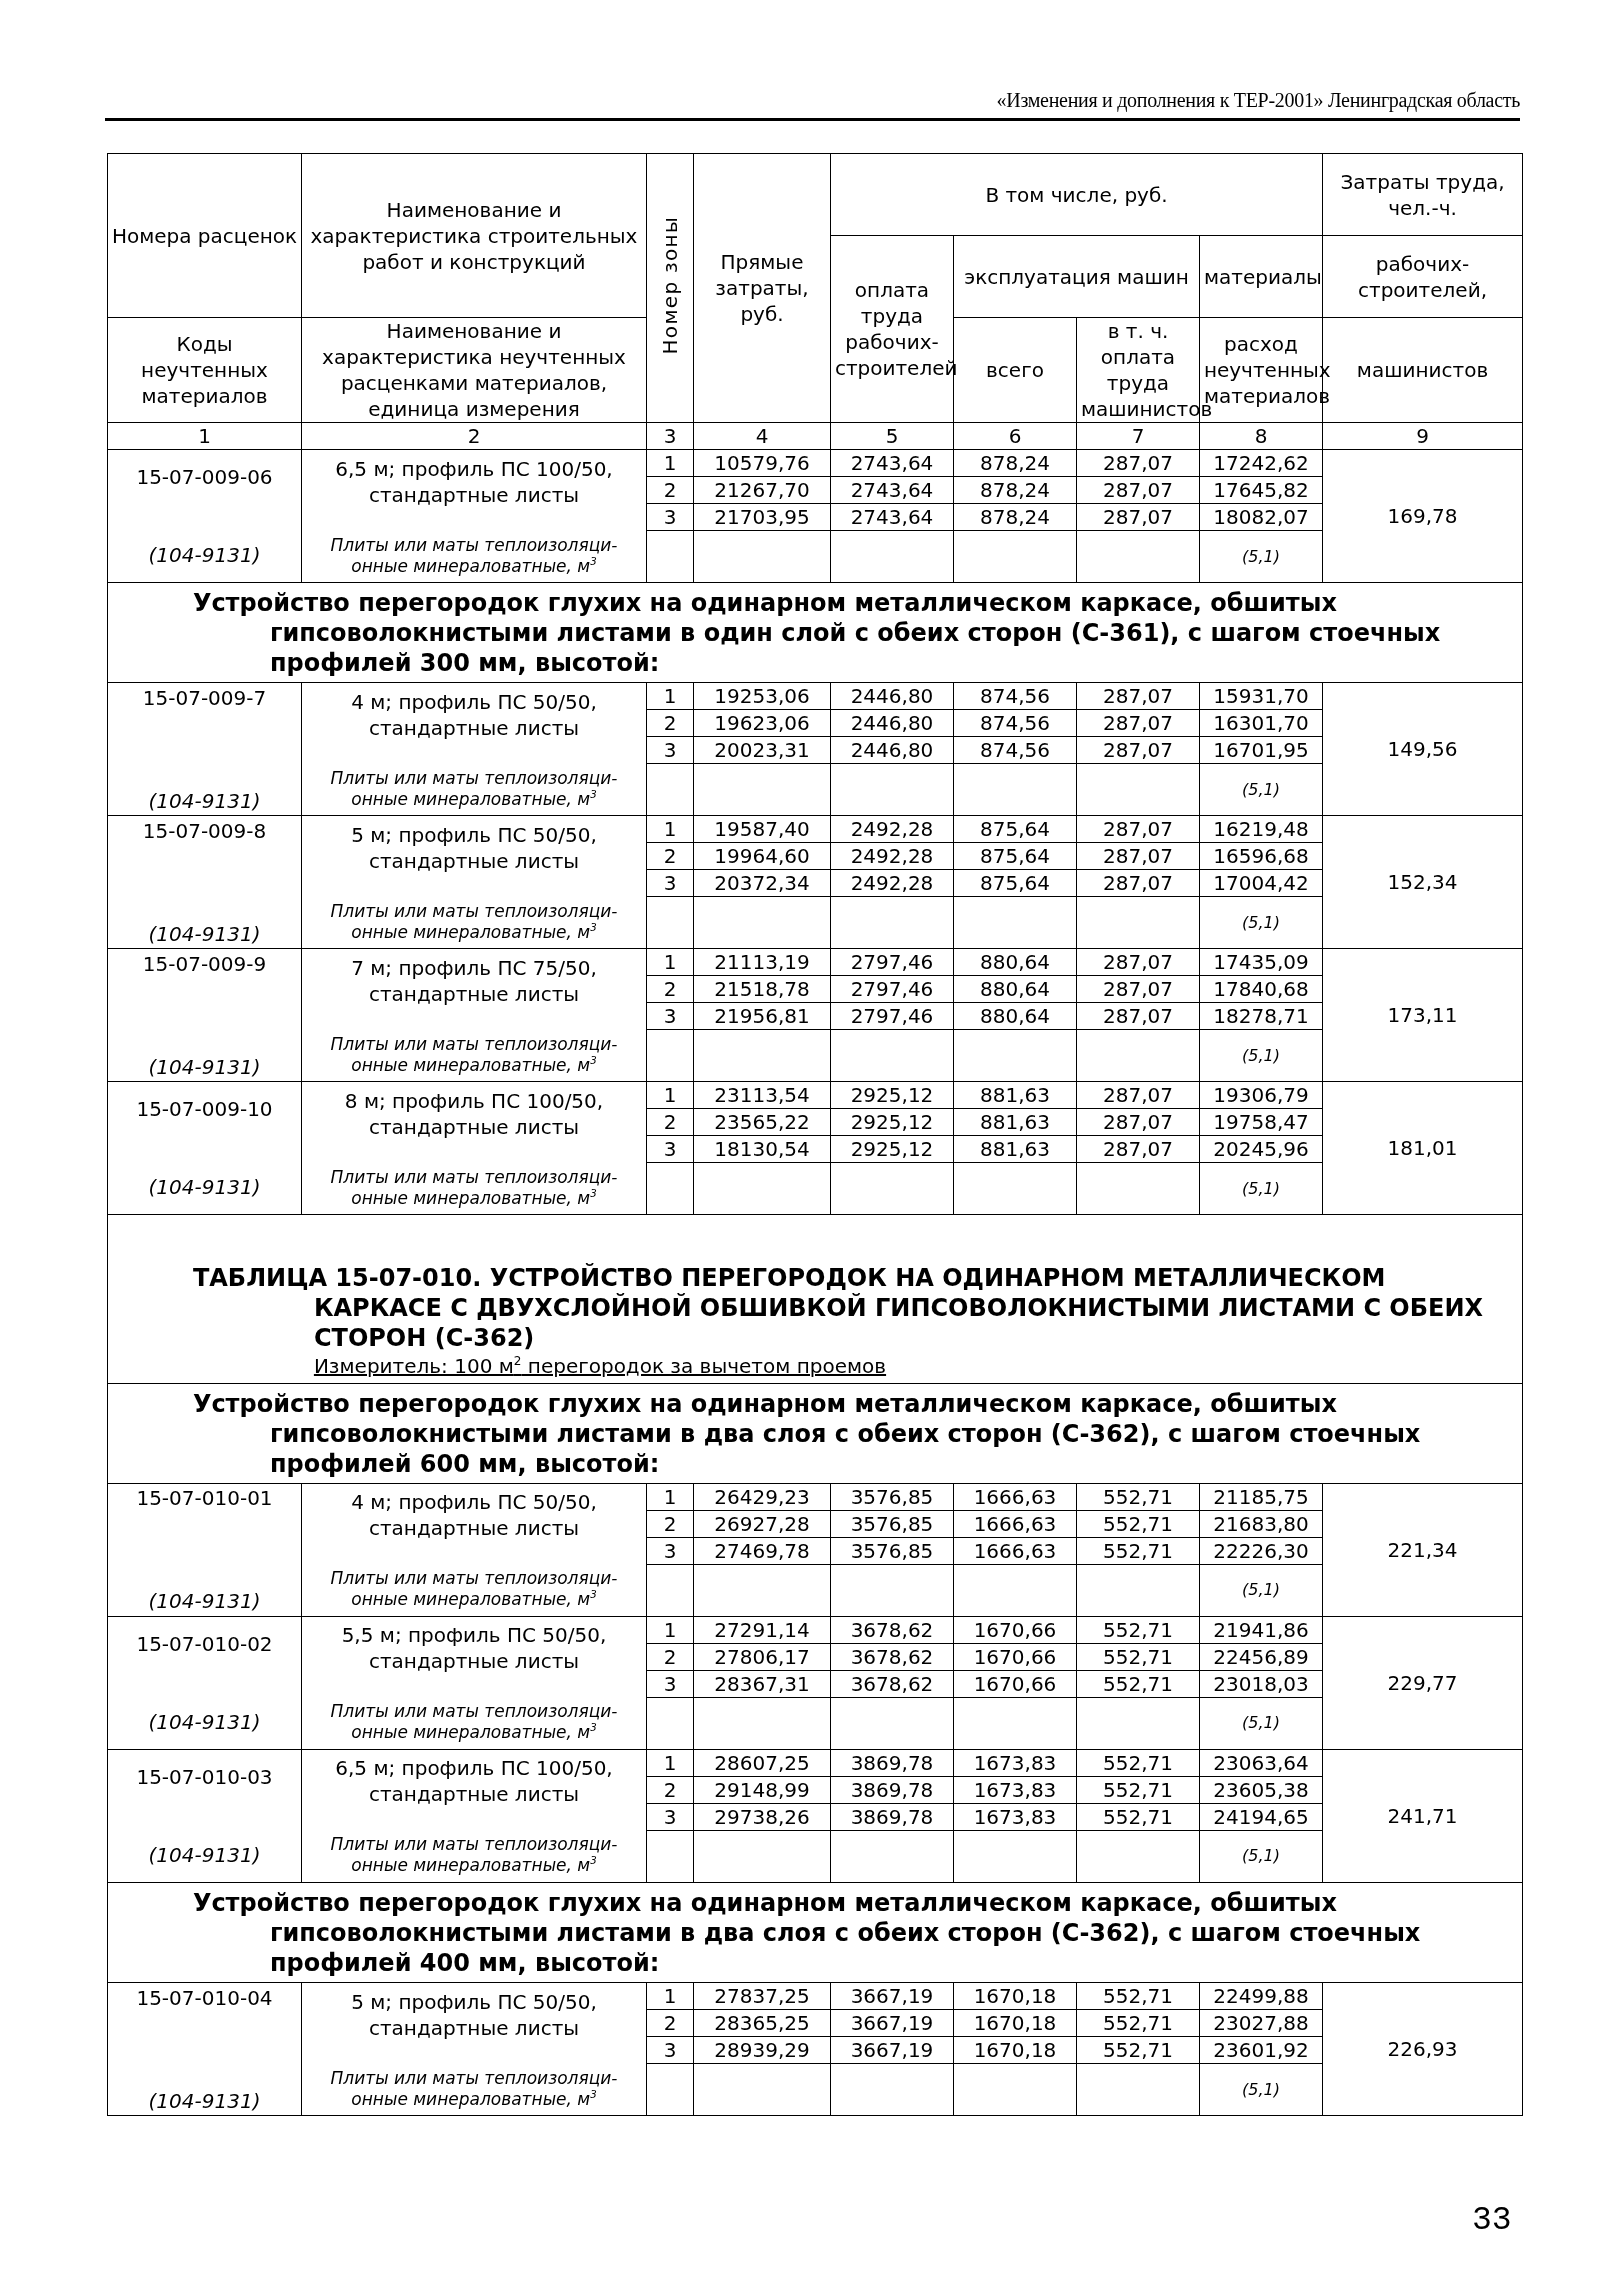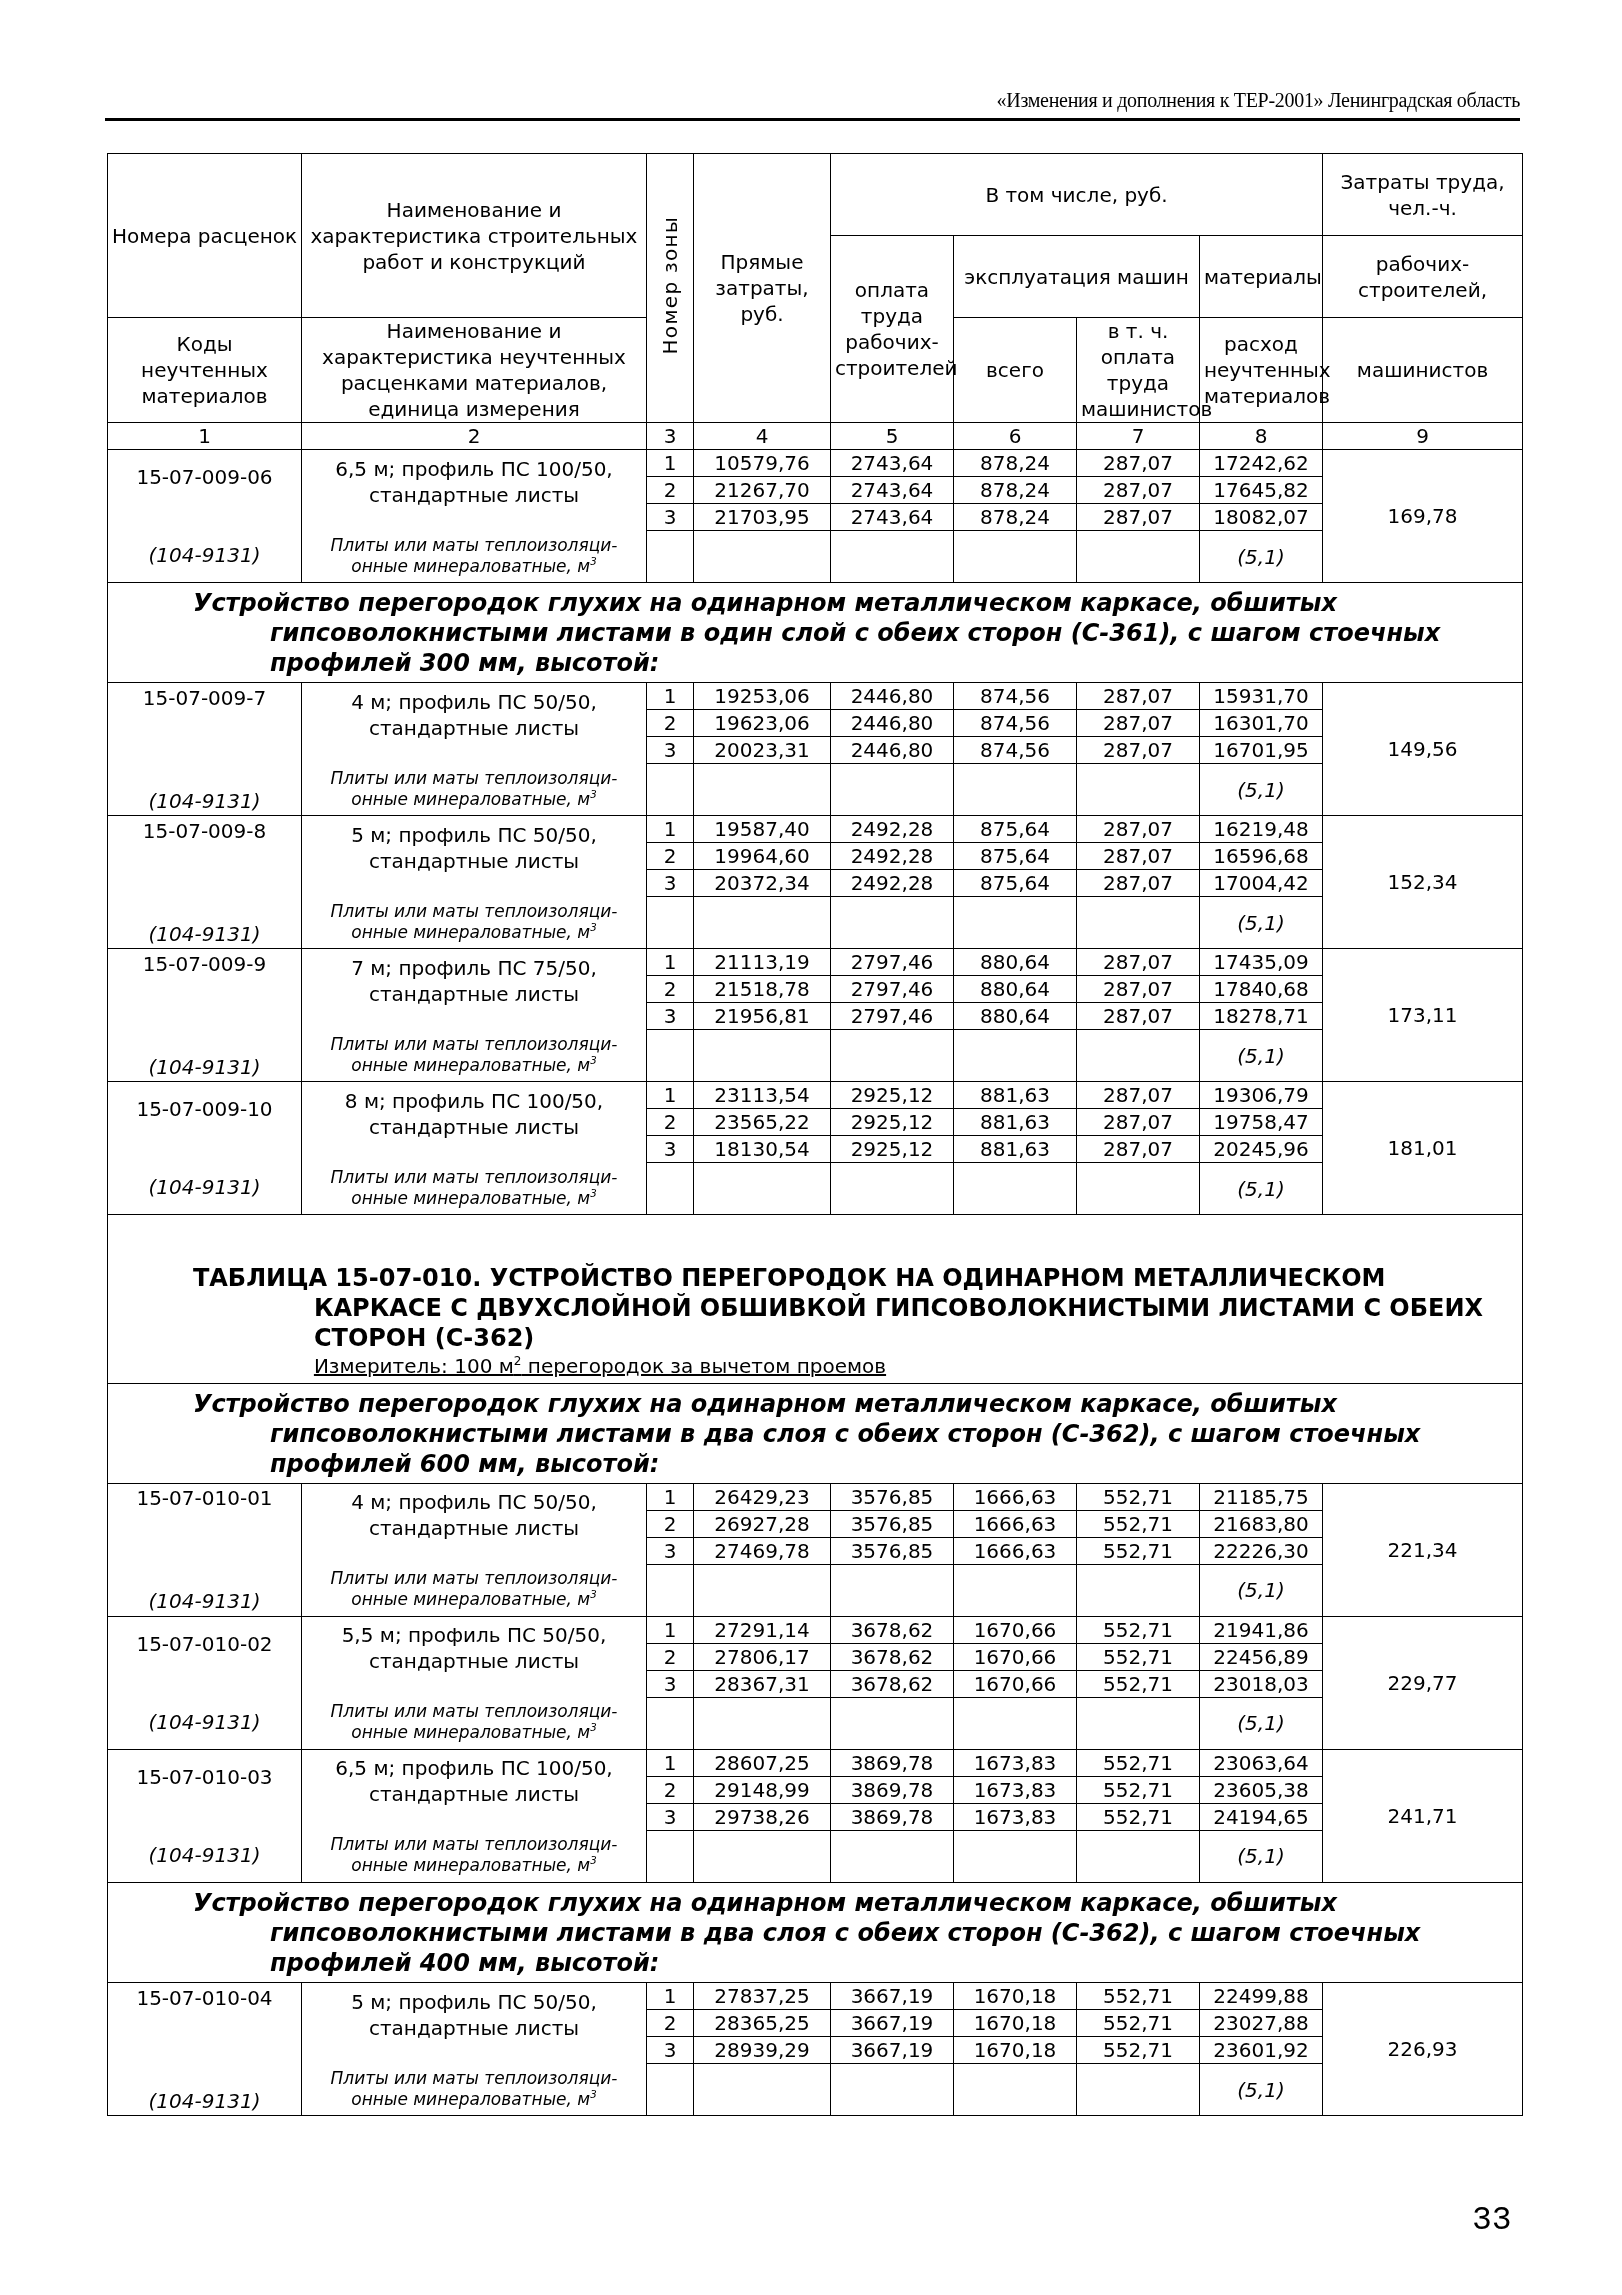--- a/index.html
+++ b/index.html
@@ -8,24 +8,24 @@
   .page-number { position: absolute; left: 1472px; top: 2202px; font-family: Liberation Mono, monospace; font-size: 33px; }
   table.rates { position: absolute; left: 107px; top: 153px; width: 1415px; border-collapse: collapse; table-layout: fixed; font-size: 20px; }
   table.rates td, table.rates th { border: 1.3px solid #000; padding: 0 3.9px; vertical-align: middle; text-align: center; font-weight: normal; line-height: 26px; }
   .hdr th { font-size: 20px; line-height: 26px; }
   .vert { writing-mode: vertical-rl; transform: rotate(180deg); letter-spacing: 1.3px; display: inline-block; }
   .colnum td { line-height: 22px; font-size: 20px; }
   td.code { font-weight: bold; text-align: center; vertical-align: top; padding-top: 1.3px; }
   td.name { text-align: left; vertical-align: top; font-weight: bold; }
   .mat-code { font-style: italic; font-weight: normal; }
   .mat-name { font-style: italic; font-weight: normal; font-size: 17px; line-height: 21px; display: block; }
-  .mat-qty { font-style: italic; font-size: 20px; }
+  .mat-qty { font-style: italic; font-size: 16px; }
   td.num { text-align: center; border-top: 1.3px solid #000; }
   td.tail { border-top: none !important; }
-  tr.sect td { text-align: left; font-weight: bold; font-size: 24px; line-height: 30px; padding: 5.2px 7.9px 3.9px 7.9px; font-style: italic; }
+  tr.sect td { text-align: left; font-weight: bold; font-size: 24px; line-height: 30px; padding: 5.2px 7.9px 3.9px 7.9px; }
   .sect-text { display: block; padding-left: 77px; text-indent: -77px; margin-left: 77px; }
   tr.tbl-title td { text-align: left; padding: 3.9px 7.9px; }
   .tbl-title-text { display: block; font-weight: bold; font-size: 24px; line-height: 30px; margin-left: 77px; padding-left: 121px; text-indent: -121px; margin-top: 44px; }
   .tbl-meter { display: block; font-size: 20px; line-height: 26px; margin-left: 198px; text-decoration: underline; }
   .labor { vertical-align: middle !important; }
   sup { font-size: 60%; line-height: 0; }
 </style>
 </head>
 <body>
 

